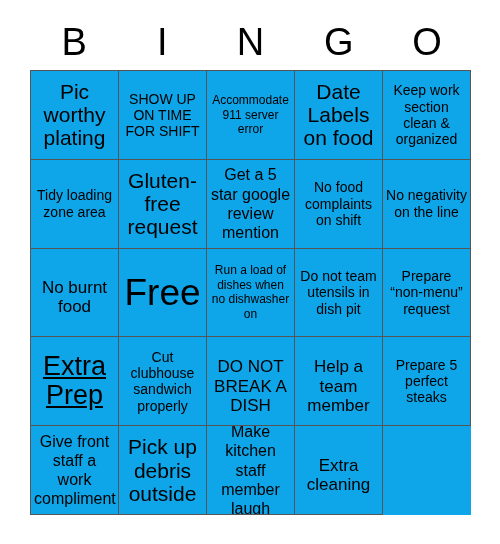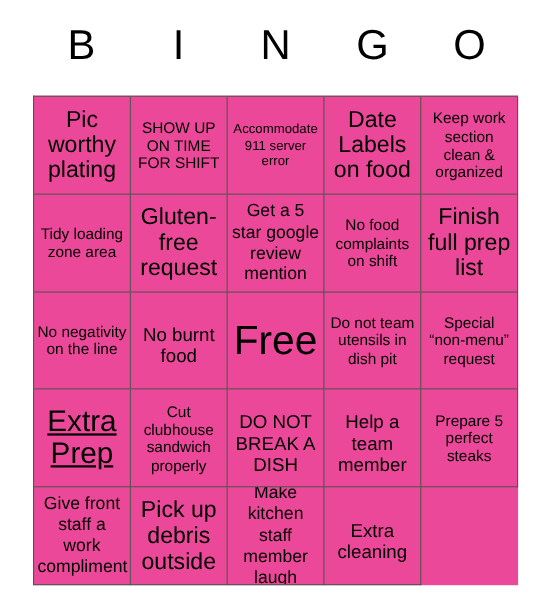--- a/index.html
+++ b/index.html
@@ -36,30 +36,30 @@
     justify-content: center;
     font-size: 38px;
     font-weight: 400;
     line-height: 1;
     letter-spacing: 0px;
     color: #000000;
   }
   #grid {
     position: absolute;
     left: 30px;
-    top: 87px;
+    top: 70px;
     width: 441px;
     height: 445px;
     display: grid;
     grid-template-columns: repeat(5, 1fr);
     grid-template-rows: repeat(5, 1fr);
     border-left: 1px solid #555555;
     border-top: 1px solid #555555;
     box-sizing: border-box;
-    background: #ec4899;
+    background: #0ea5e9;
   }
   .cell {
     border-right: 1px solid #555555;
     border-bottom: 1px solid #555555;
     box-sizing: border-box;
     display: flex;
     align-items: center;
     justify-content: center;
     text-align: center;
     padding: 2px 3px;
@@ -114,37 +114,37 @@
       </div>
       <div class="cell fs-xl">
         <span class="cell-text">Gluten-free request</span>
       </div>
       <div class="cell fs-sm">
         <span class="cell-text">Get a 5 star google review mention</span>
       </div>
       <div class="cell fs-md">
         <span class="cell-text">No food complaints on shift</span>
       </div>
-      <div class="cell fs-xl">
-        <span class="cell-text">Finish full prep list</span>
-      </div>
       <div class="cell fs-md">
         <span class="cell-text">No negativity on the line</span>
       </div>
       <div class="cell fs-lg">
         <span class="cell-text">No burnt food</span>
       </div>
       <div class="cell fs-free">
         <span class="cell-text">Free</span>
       </div>
+      <div class="cell fs-xs">
+        <span class="cell-text">Run a load of dishes when no dishwasher on</span>
+      </div>
       <div class="cell fs-md">
         <span class="cell-text">Do not team utensils in dish pit</span>
       </div>
       <div class="cell fs-md">
-        <span class="cell-text">Special “non-menu” request</span>
+        <span class="cell-text">Prepare “non-menu” request</span>
       </div>
       <div class="cell fs-xxl">
         <span class="cell-text">Extra Prep</span>
       </div>
       <div class="cell fs-md">
         <span class="cell-text">Cut clubhouse sandwich properly</span>
       </div>
       <div class="cell fs-lg">
         <span class="cell-text">DO NOT BREAK A DISH</span>
       </div>

